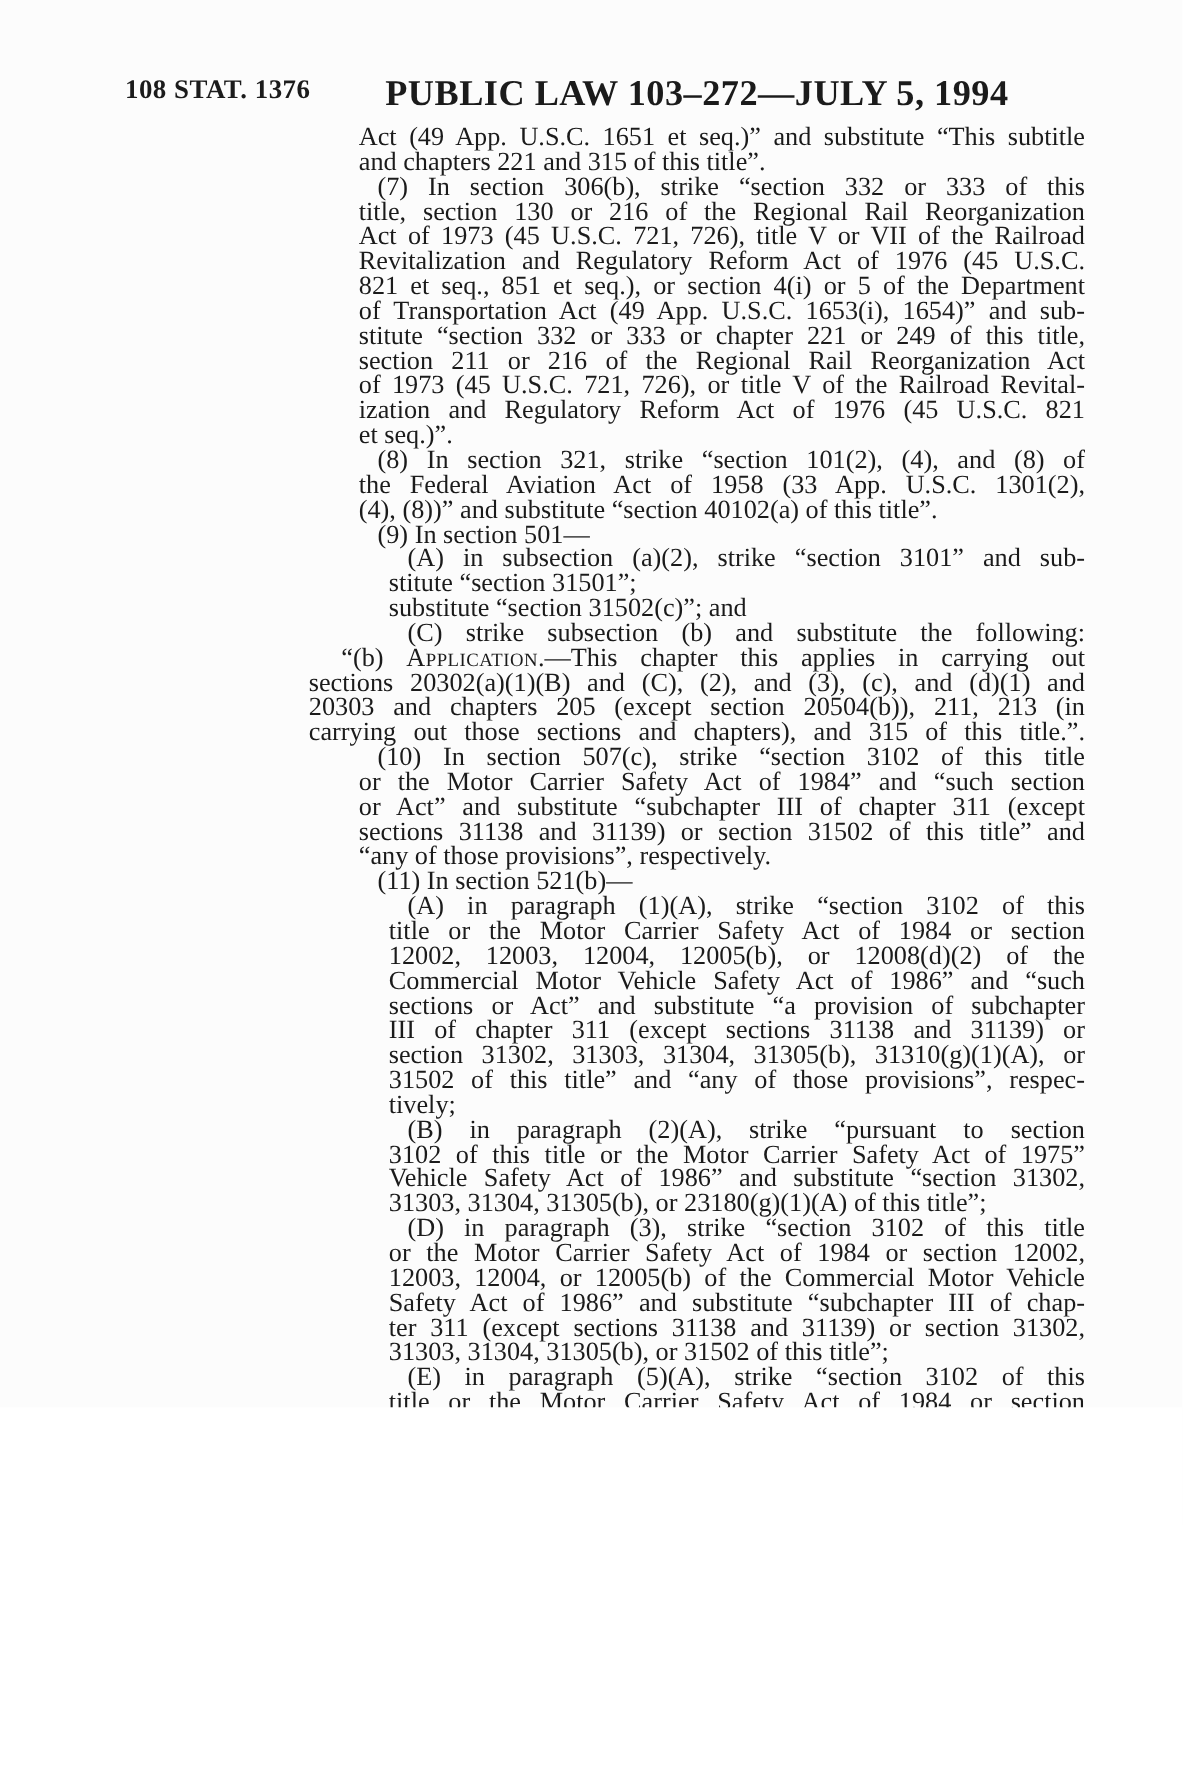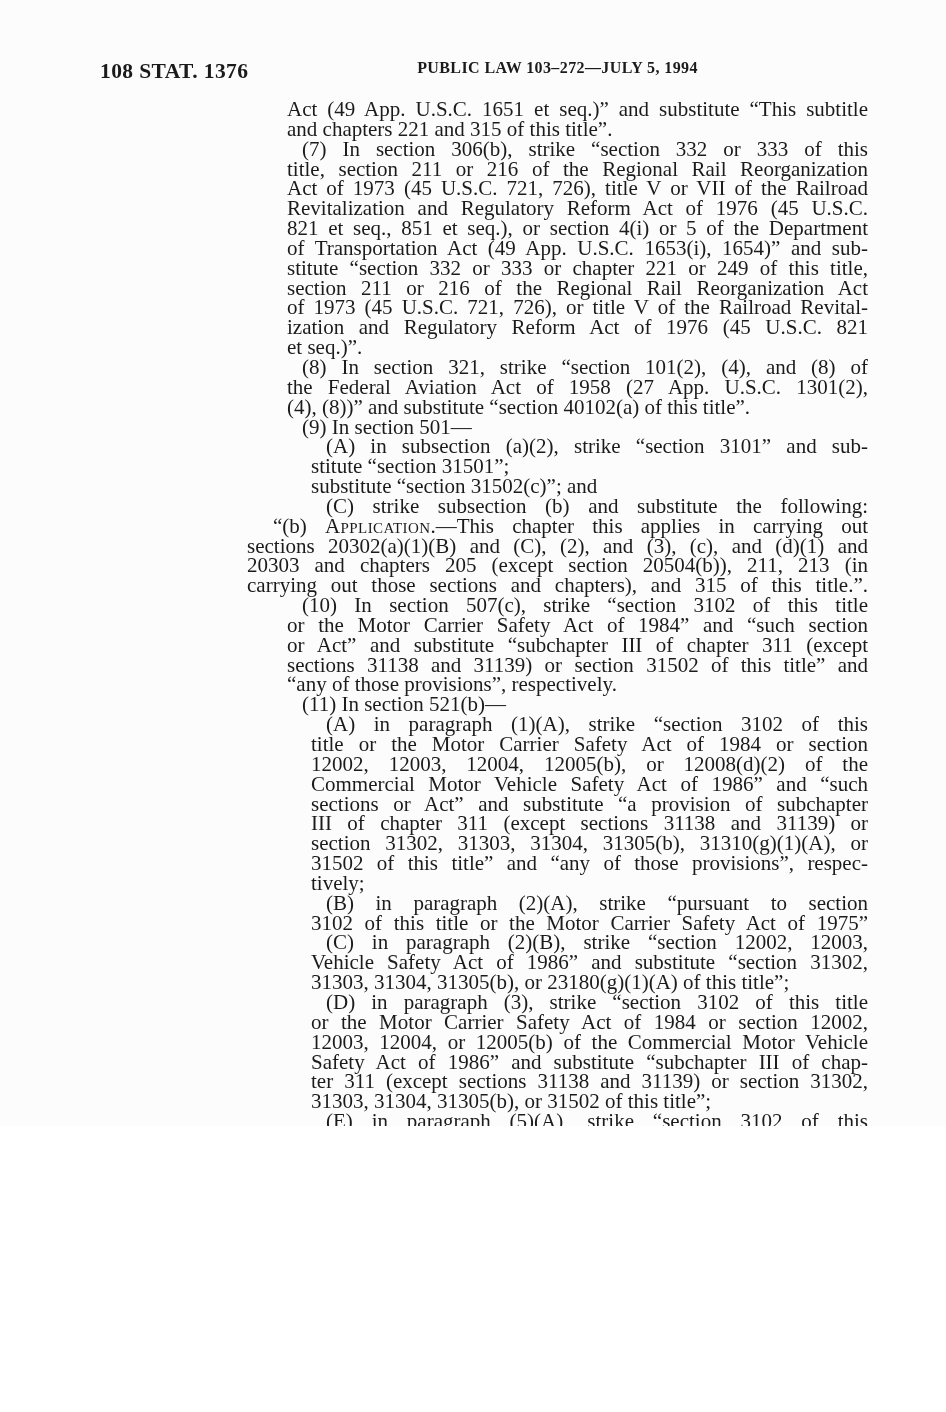--- a/index.html
+++ b/index.html
@@ -21,21 +21,21 @@
     font-weight: bold;
     letter-spacing: 0.4px;
     white-space: nowrap;
   }
   .hdr-title {
     position: absolute;
     left: 247px;
     top: 59px;
     width: 621px;
     text-align: center;
-    font-size: 16px;
+    font-size: 29px;
     font-weight: bold;
     letter-spacing: 0.4px;
     white-space: nowrap;
   }
   
   .statute {
     position: absolute;
     left: 247px;
     top: 100px;
     width: 621px;
@@ -70,34 +70,34 @@
   <div class="hdr-stat">108 STAT. 1376</div>
   <div class="hdr-title">PUBLIC LAW 103–272—JULY 5, 1994</div>
 
   <div class="statute">
       <div class="block l1">
         <div class="line jl"><span>Act (49 App. U.S.C. 1651 et seq.)” and substitute “This subtitle</span></div>
         <div class="line"><span>and chapters 221 and 315 of this title”.</span></div>
       </div>
       <div class="block l1">
         <div class="line jl fi"><span>(7) In section 306(b), strike “section 332 or 333 of this</span></div>
-        <div class="line jl"><span>title, section 211 or 216 of the Regional Rail Reorganization</span></div>
+        <div class="line jl"><span>title, section 130 or 216 of the Regional Rail Reorganization</span></div>
         <div class="line jl"><span>Act of 1973 (45 U.S.C. 721, 726), title V or VII of the Railroad</span></div>
         <div class="line jl"><span>Revitalization and Regulatory Reform Act of 1976 (45 U.S.C.</span></div>
         <div class="line jl"><span>821 et seq., 851 et seq.), or section 4(i) or 5 of the Department</span></div>
         <div class="line jl"><span>of Transportation Act (49 App. U.S.C. 1653(i), 1654)” and sub-</span></div>
         <div class="line jl"><span>stitute “section 332 or 333 or chapter 221 or 249 of this title,</span></div>
         <div class="line jl"><span>section 211 or 216 of the Regional Rail Reorganization Act</span></div>
         <div class="line jl"><span>of 1973 (45 U.S.C. 721, 726), or title V of the Railroad Revital-</span></div>
         <div class="line jl"><span>ization and Regulatory Reform Act of 1976 (45 U.S.C. 821</span></div>
         <div class="line"><span>et seq.)”.</span></div>
       </div>
       <div class="block l1">
         <div class="line jl fi"><span>(8) In section 321, strike “section 101(2), (4), and (8) of</span></div>
-        <div class="line jl"><span>the Federal Aviation Act of 1958 (27 App. U.S.C. 1301(2),</span></div>
+        <div class="line jl"><span>the Federal Aviation Act of 1958 (33 App. U.S.C. 1301(2),</span></div>
         <div class="line"><span>(4), (8))” and substitute “section 40102(a) of this title”.</span></div>
       </div>
       <div class="block l1">
         <div class="line fi"><span>(9) In section 501—</span></div>
       </div>
       <div class="block l2">
         <div class="line jl fi"><span>(A) in subsection (a)(2), strike “section 3101” and sub-</span></div>
         <div class="line"><span>stitute “section 31501”;</span></div>
       </div>
       <div class="block l2">
@@ -131,21 +131,20 @@
         <div class="line jl"><span>III of chapter 311 (except sections 31138 and 31139) or</span></div>
         <div class="line jl"><span>section 31302, 31303, 31304, 31305(b), 31310(g)(1)(A), or</span></div>
         <div class="line jl"><span>31502 of this title” and “any of those provisions”, respec-</span></div>
         <div class="line"><span>tively;</span></div>
       </div>
       <div class="block l2">
         <div class="line jl fi"><span>(B) in paragraph (2)(A), strike “pursuant to section</span></div>
         <div class="line jl"><span>3102 of this title or the Motor Carrier Safety Act of 1975”</span></div>
       </div>
       <div class="block l2">
-        <div class="line jl fi"><span>(C) in paragraph (2)(B), strike “section 12002, 12003,</span></div>
         <div class="line jl"><span>Vehicle Safety Act of 1986” and substitute “section 31302,</span></div>
         <div class="line"><span>31303, 31304, 31305(b), or 23180(g)(1)(A) of this title”;</span></div>
       </div>
       <div class="block l2">
         <div class="line jl fi"><span>(D) in paragraph (3), strike “section 3102 of this title</span></div>
         <div class="line jl"><span>or the Motor Carrier Safety Act of 1984 or section 12002,</span></div>
         <div class="line jl"><span>12003, 12004, or 12005(b) of the Commercial Motor Vehicle</span></div>
         <div class="line jl"><span>Safety Act of 1986” and substitute “subchapter III of chap-</span></div>
         <div class="line jl"><span>ter 311 (except sections 31138 and 31139) or section 31302,</span></div>
         <div class="line"><span>31303, 31304, 31305(b), or 31502 of this title”;</span></div>

